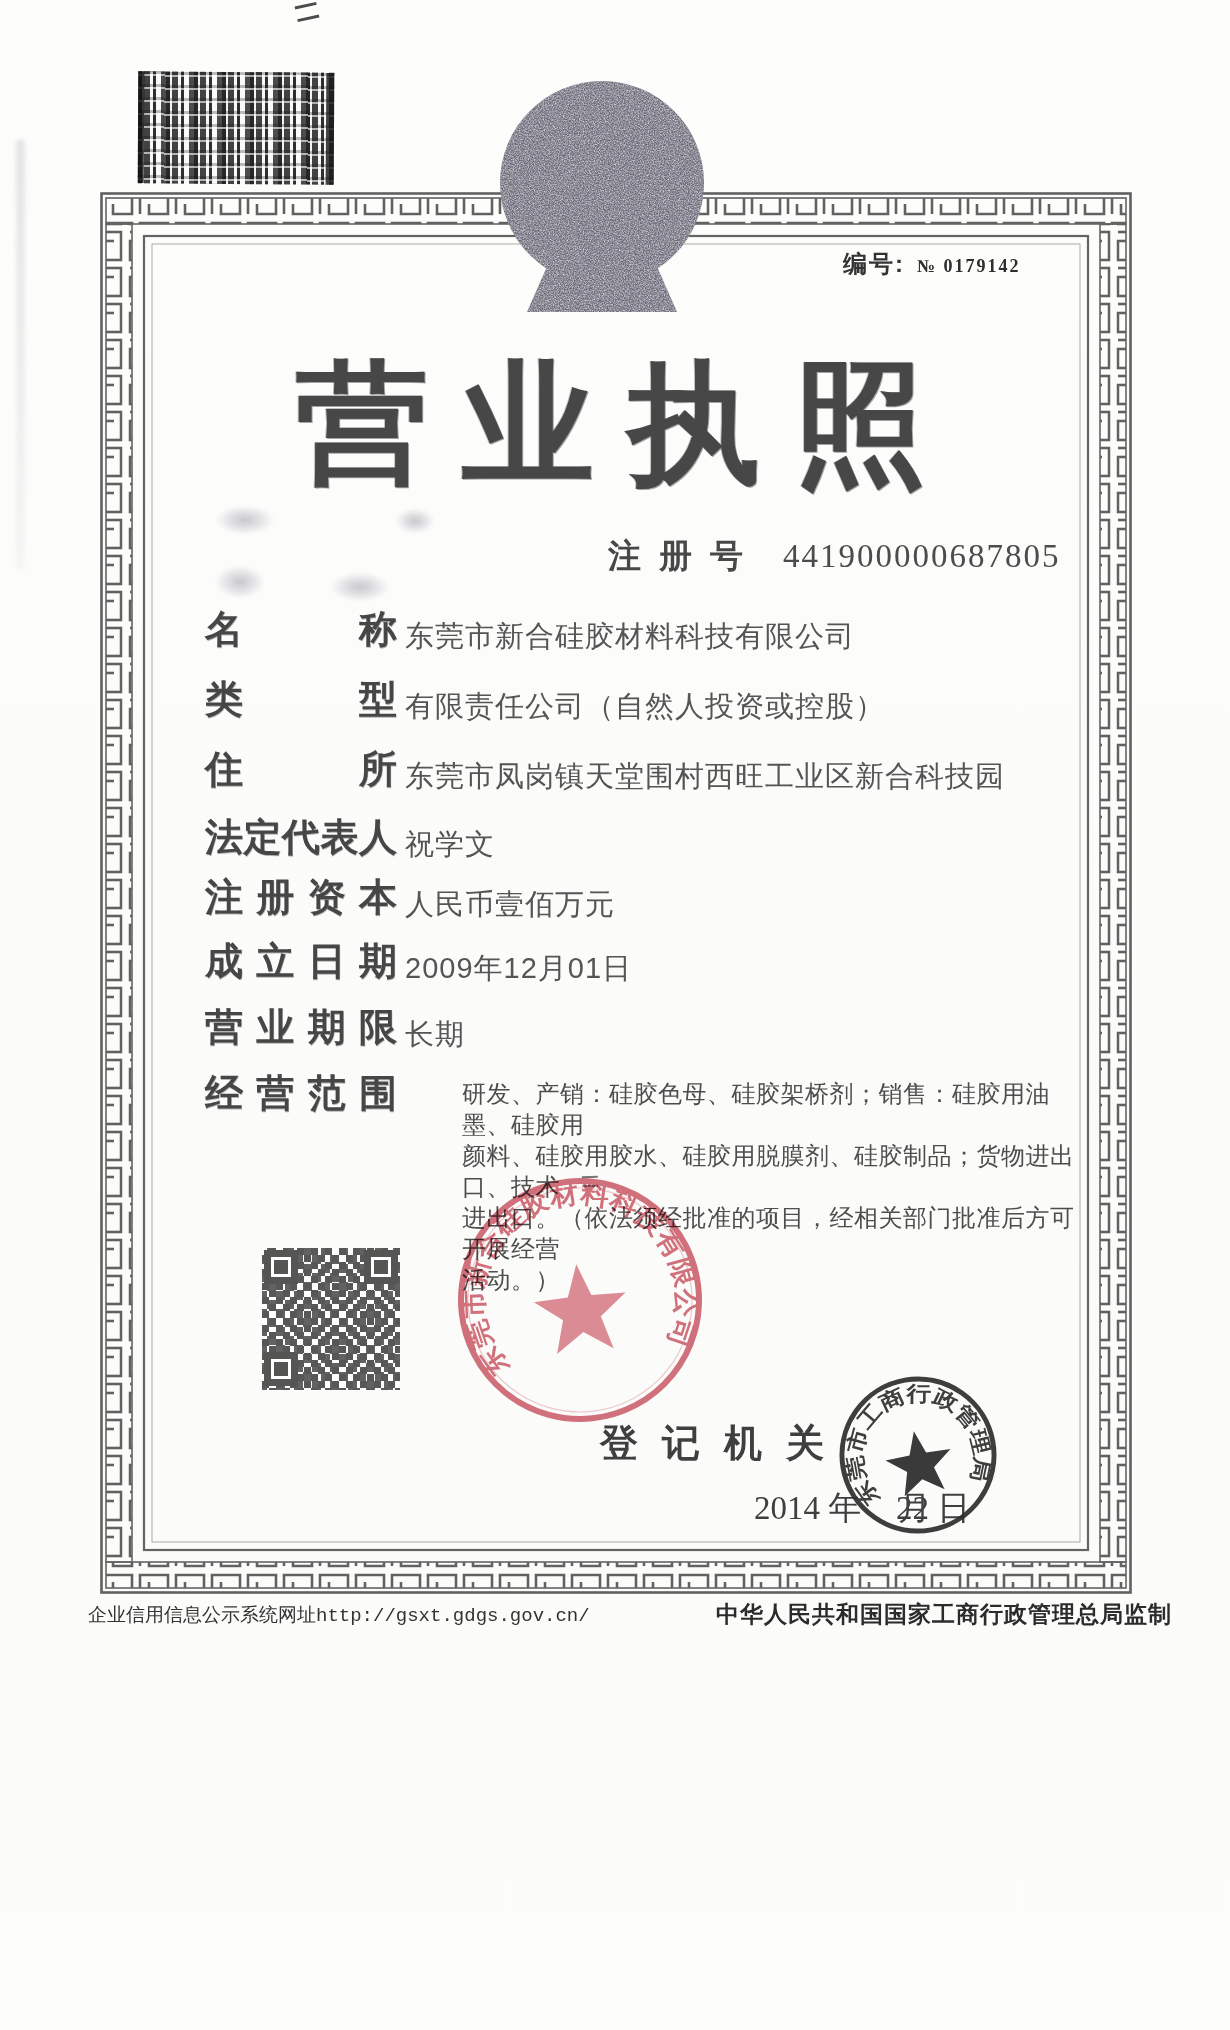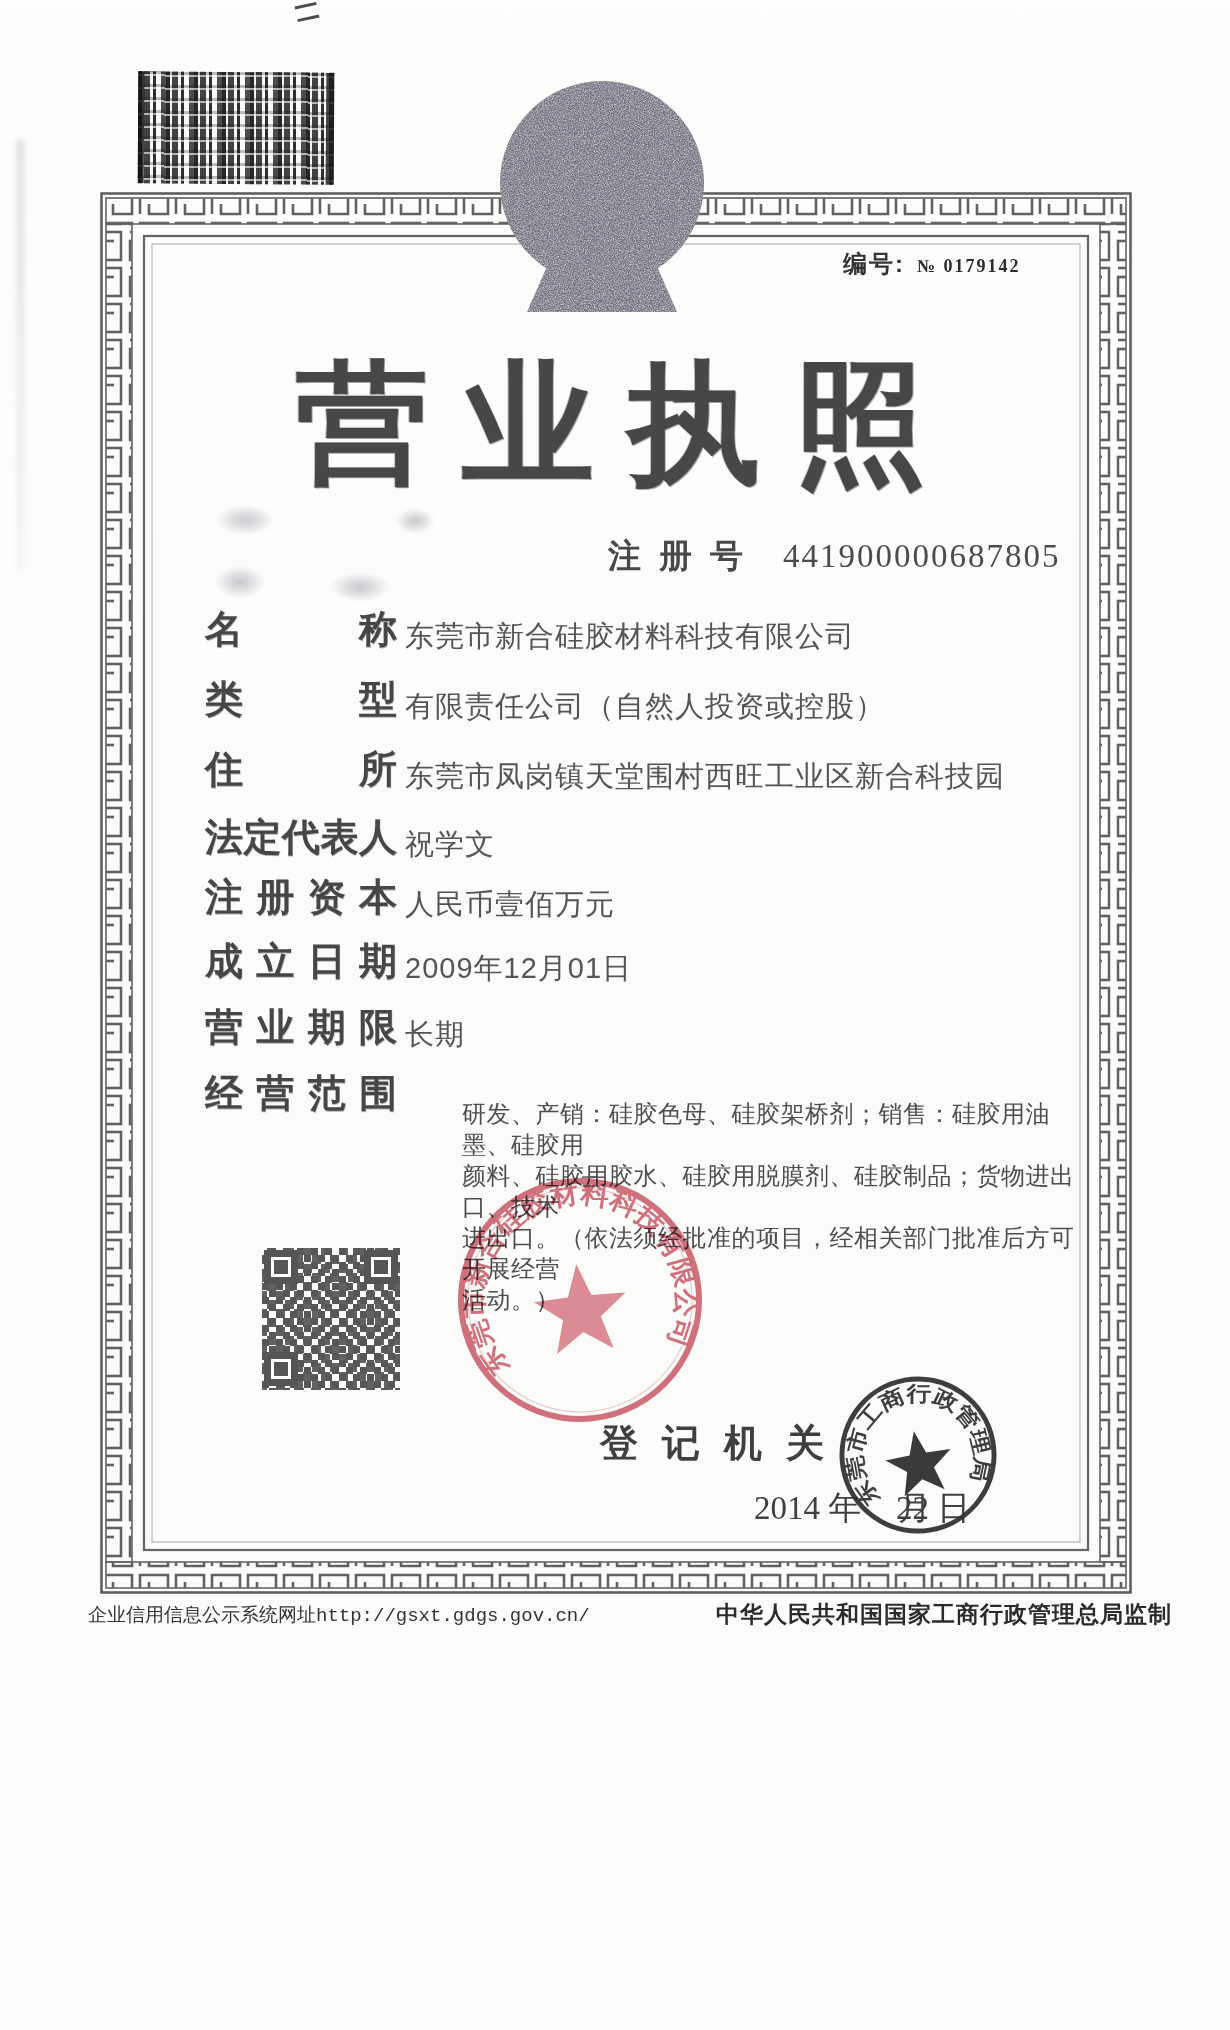--- a/index.html
+++ b/index.html
@@ -30,21 +30,21 @@
 
   .regno{left:600px;top:534px;display:flex;align-items:baseline;color:#4a4a4a;margin-left:8px;}
   .regno .lbl{font-size:33px;font-weight:700;letter-spacing:18px;color:#484848;}
   .regno .val{font-size:33px;font-family:"Liberation Serif",serif;letter-spacing:2px;margin-left:22px;color:#4c4c4c;}
 
   
   .row{position:absolute;left:205px;width:940px;height:60px;}
   .flabel{position:absolute;left:0;top:0;width:192px;font-size:38px;font-weight:700;color:#464646;
     text-align:justify;text-align-last:justify;line-height:1.15;text-shadow:.5px .5px 0 rgba(70,70,70,.4);}
   .fvalue{position:absolute;left:200px;top:9px;font-size:29px;color:#555;white-space:nowrap;letter-spacing:1px;}
-  .scope-lines{position:absolute;left:257px;top:6px;width:615px;font-size:24px;line-height:31px;color:#4d4d4d;letter-spacing:.5px;margin-top:20px;}
+  .scope-lines{position:absolute;left:257px;top:6px;width:615px;font-size:24px;line-height:31px;color:#4d4d4d;letter-spacing:.5px;}
 
   
   .qr{left:262px;top:1248px;width:138px;height:142px;background:
       repeating-conic-gradient(#4a4a4a 0% 25%, transparent 0% 50%) 0px 0px/14px 14px,
       repeating-conic-gradient(#565656 0% 25%, transparent 0% 50%) 5px 7px/18px 18px,
       #fff;opacity:.92;}
   .finder{position:absolute;width:34px;height:34px;border:7px solid #474747;background:#fff;box-sizing:border-box;}
   .finder .dot{position:absolute;left:3px;top:3px;width:14px;height:14px;background:#474747;}
   .f-tl{left:2px;top:2px;} .f-tr{right:2px;top:2px;} .f-bl{left:2px;bottom:4px;}
 

